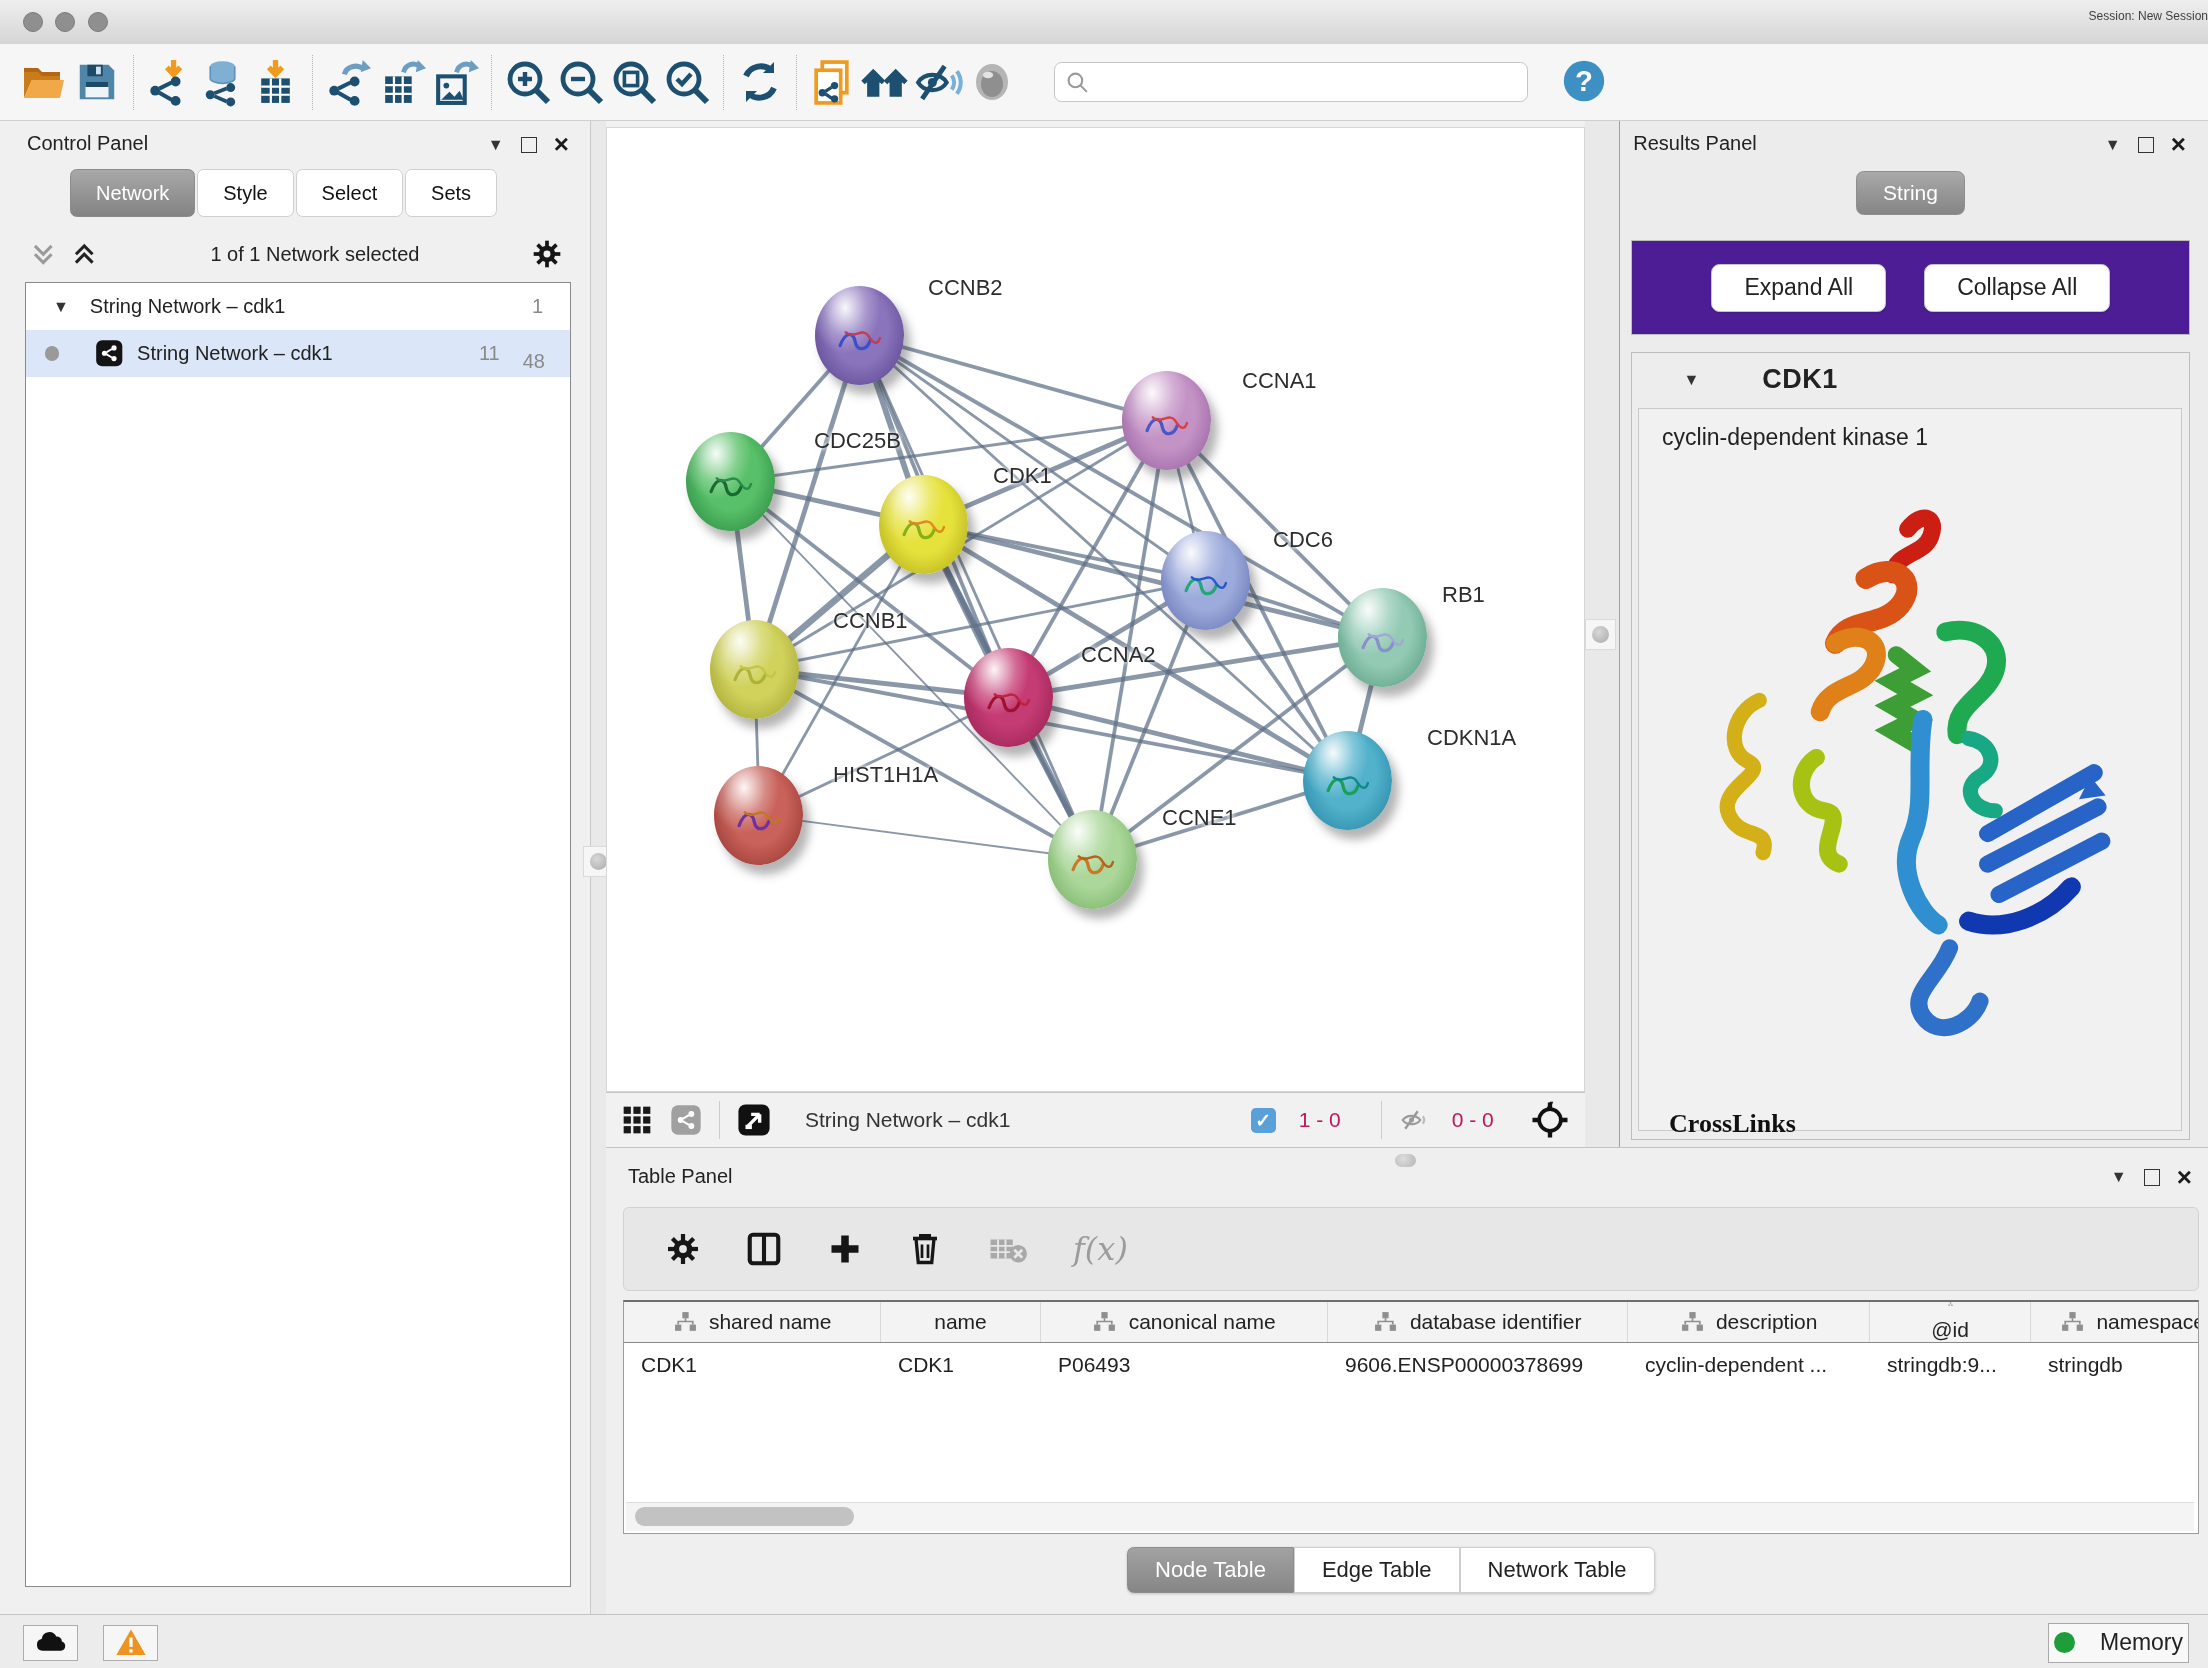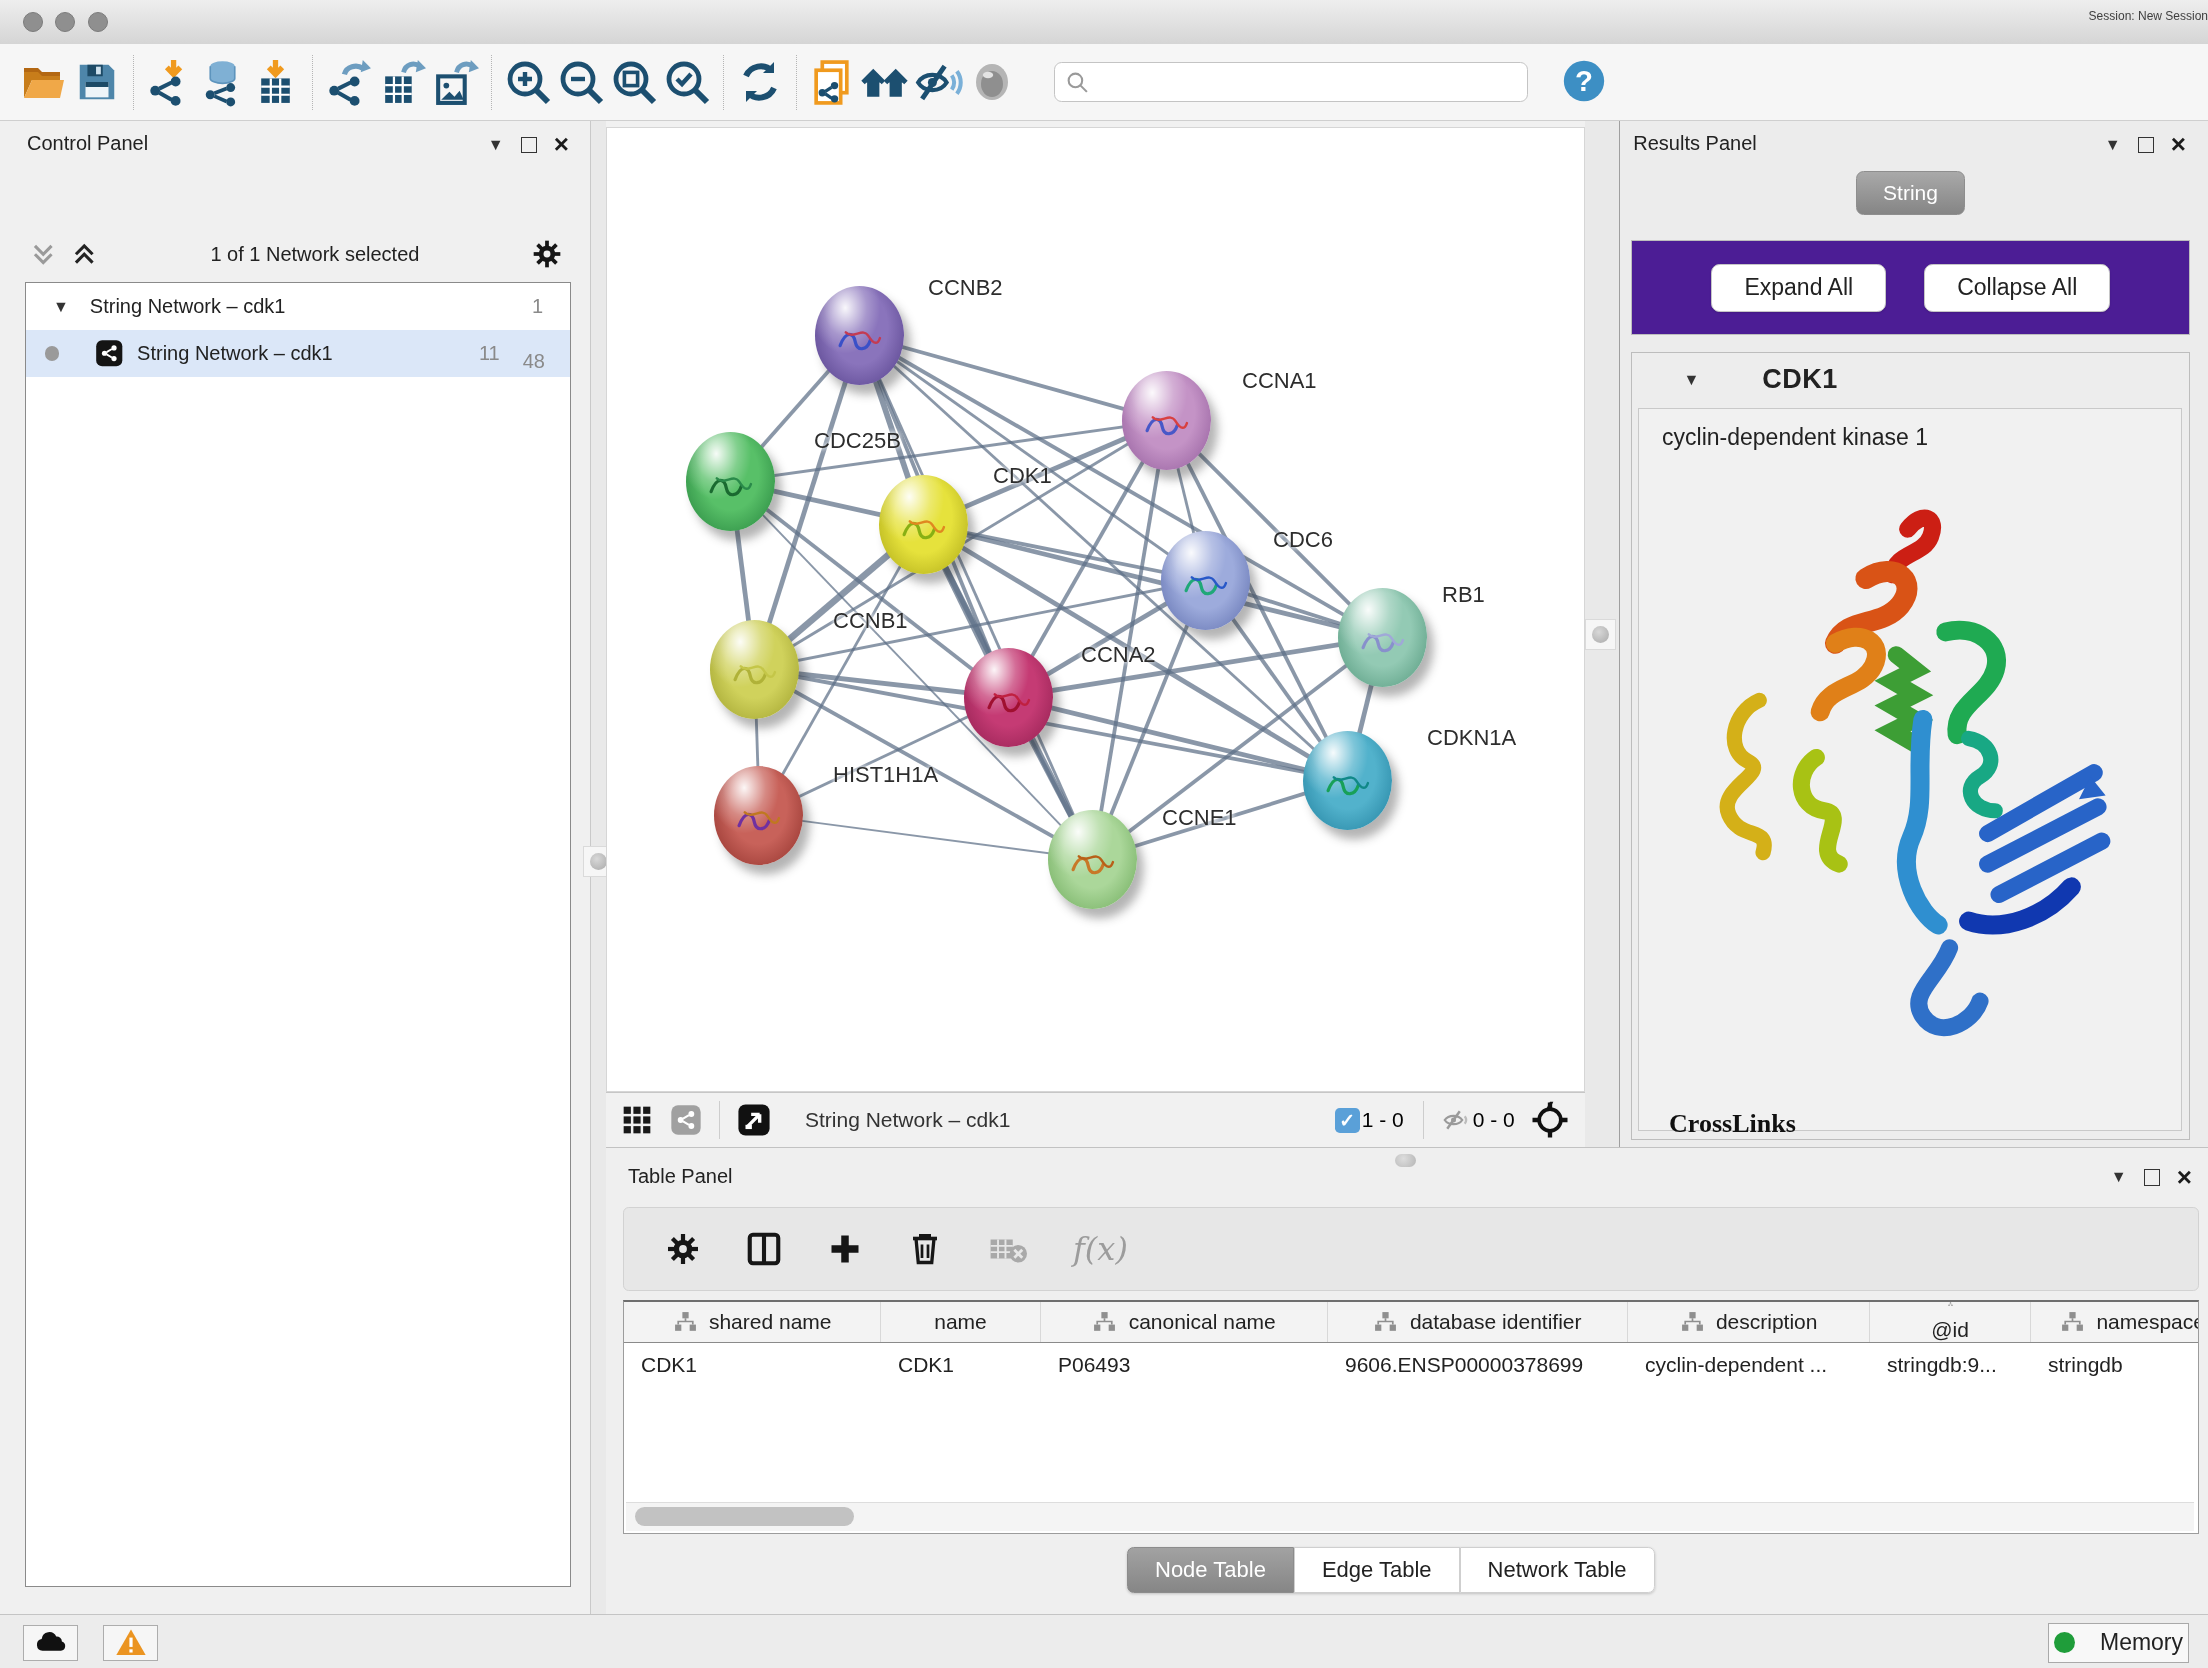--- a/index.html
+++ b/index.html
@@ -57,21 +57,21 @@
     border:1px solid #d6d6d6;box-sizing:border-box;overflow:hidden;}
   .canvas svg.edges{position:absolute;left:0;top:0;}
   .gnode{position:absolute;border-radius:50%;box-shadow:6.7px 9.5px 9.5px rgba(40,40,40,.35);}
   .gnode svg{position:absolute;left:50%;top:54%;transform:translate(-50%,-50%);}
   .glabel{position:absolute;font-size:22px;color:#2d2d2d;white-space:nowrap;
     text-shadow:0 0 4.8px #fff,0 0 4.8px #fff;}
   .nettb{position:absolute;left:0;bottom:0;width:100%;height:55px;background:#f1f1f1;
     border-top:1px solid #c6c6c6;display:flex;align-items:center;box-sizing:border-box;padding:0 15px;}
   .nettb .ttl{font-size:21px;color:#333;margin-left:34px;}
   .ndiv{width:0;height:38px;border-left:1px solid #cdcdcd;margin:0 17px;}
-  .cnttxt{font-size:21px;color:#000000;margin:0 2px;}
+  .cnttxt{font-size:21px;color:#be185d;margin:0 23px;}
   .chk{width:25px;height:25px;background:#5aa0d8;border-radius:4.8px;color:#fff;font-size:19px;
     display:flex;align-items:center;justify-content:center;font-weight:bold;}
   
   .results{position:absolute;left:1619px;top:121px;width:590px;height:1026px;background:#ececec;
     border-left:1.9px solid #9f9f9f;box-sizing:border-box;}
   .results .phead{position:absolute;left:13.3px;top:11.4px;}
   .results .pctl{position:absolute;right:23px;top:13.3px;}
   .stringtab{position:absolute;left:236px;top:50px;width:107px;height:42px;
     background:linear-gradient(#a9a9a9,#858585);border-radius:7.6px;color:#fff;font-size:21px;
     display:flex;align-items:center;justify-content:center;border:1px solid #8e8e8e;}
@@ -304,20 +304,26 @@
     </div>
   </div>
 
   <div class="control">
     <div class="phead ptitle">Control Panel</div>
     <div class="pctl">
       <span class="tri">▼</span>
       <span class="boxglyph"></span>
       <span class="xglyph">×</span>
     </div>
+    <div class="tabs" id="cp-tabs">
+        <div class="tab sel">Network</div>
+        <div class="tab">Style</div>
+        <div class="tab">Select</div>
+        <div class="tab">Sets</div>
+      </div>
     <div class="netbar">
       <svg class="chev" width="28.5" height="28.5" viewBox="0 0 24 24">
         <path d="M5 5l7 7 7-7M5 12l7 7 7-7" stroke="#9a9a9a" stroke-width="2.6" fill="none"></path>
       </svg>
       <svg class="chev" width="28.5" height="28.5" viewBox="0 0 24 24" style="margin-left:13.3px">
         <path d="M5 19l7-7 7 7M5 12l7-7 7 7" stroke="#222" stroke-width="2.6" fill="none"></path>
       </svg>
       <span class="label">1 of 1 Network selected</span>
       <svg width="32" height="32" viewBox="0 0 24 24" style="margin-right:27px">
         <g fill="#161616">

